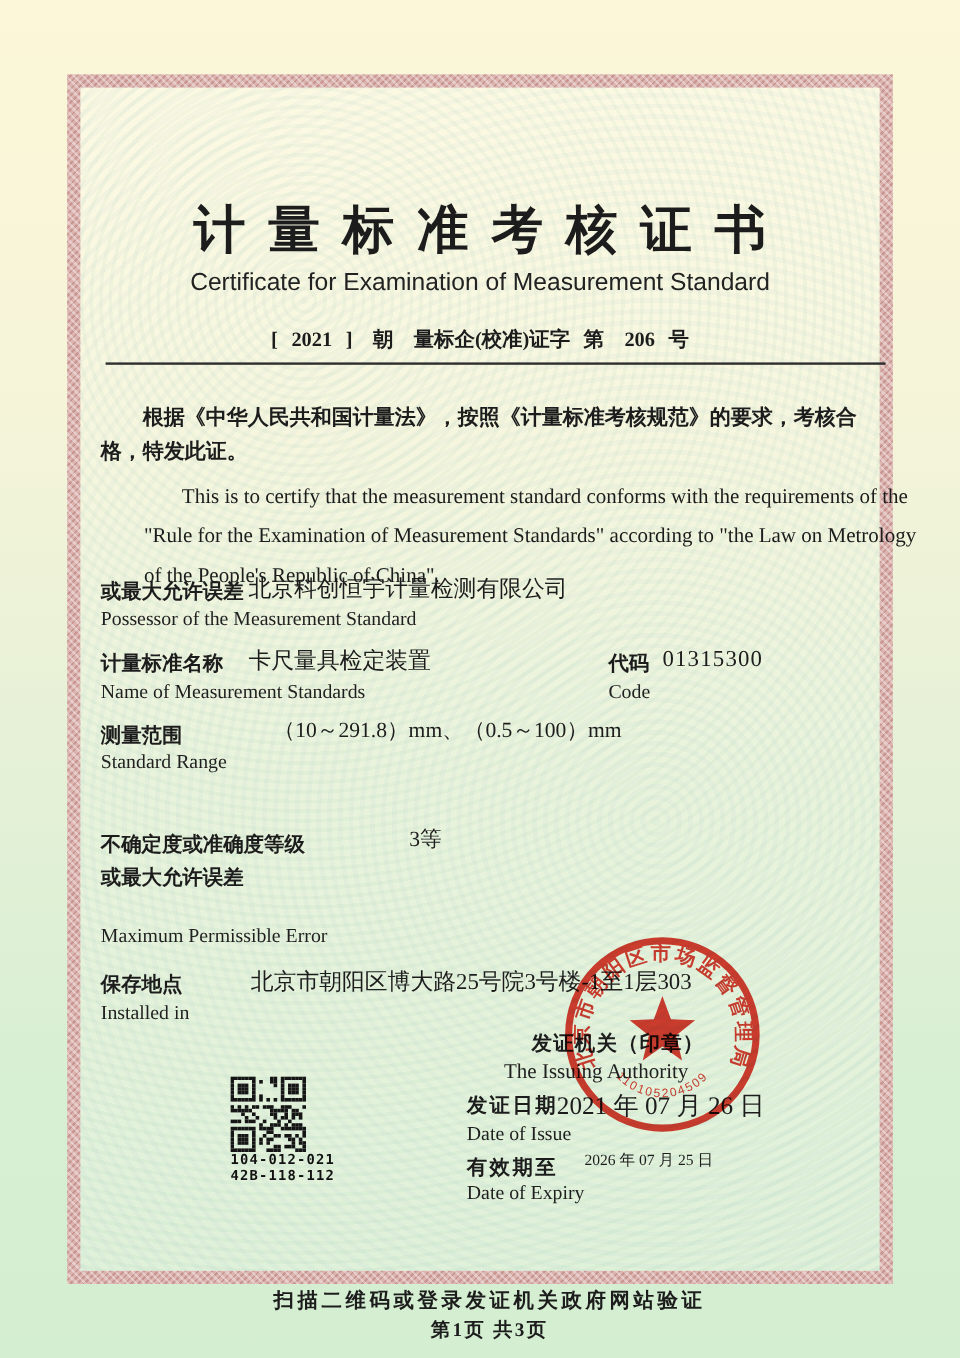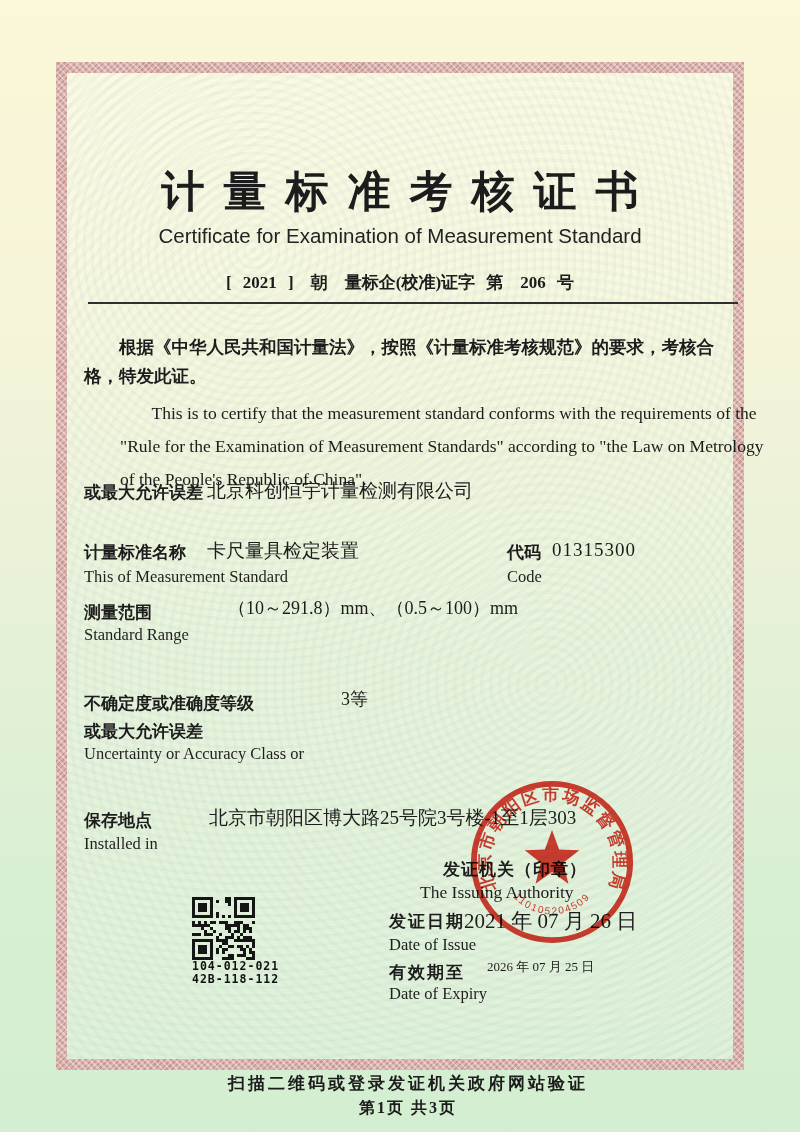--- a/index.html
+++ b/index.html
@@ -59,36 +59,37 @@
   <div class="abs title">计量标准考核证书</div>
   <div class="abs subtitle">Certificate for Examination of  Measurement Standard</div>
   <div class="abs certno">[ 2021 ]　朝　量标企(校准)证字 第　206 号</div>
   <div class="abs rule"></div>
 
   <div class="abs para-cn">根据《中华人民共和国计量法》，按照《计量标准考核规范》的要求，考核合格，特发此证。</div>
   <div class="abs para-en">This is to certify that the measurement standard conforms with the  requirements of the "Rule for the Examination of Measurement Standards" according to "the Law on Metrology of the People's Republic of China".</div>
 
   <span class="abs cl" style="left:84px;top:481px">或最大允许误差</span>
   <span class="abs cv" style="left:207px;top:478px">北京科创恒宇计量检测有限公司</span>
+  <span class="abs el" style="left:84px;top:506px">Possessor of the Measurement Standard</span>
 
   <span class="abs cl" style="left:84px;top:541px">计量标准名称</span>
   <span class="abs cv" style="left:207px;top:538px">卡尺量具检定装置</span>
-  <span class="abs el" style="left:84px;top:567px">This of Measurement Standard</span>
+  <span class="abs el" style="left:84px;top:567px">Name of Measurement Standards</span>
   <span class="abs cl" style="left:507px;top:541px">代码</span>
   <span class="abs cv" style="left:552px;top:539px;letter-spacing:1px">01315300</span>
   <span class="abs el" style="left:507px;top:567px">Code</span>
 
   <span class="abs cl" style="left:84px;top:601px">测量范围</span>
   <span class="abs cv" style="left:228px;top:596px;font-size:18px">（10～291.8）mm、（0.5～100）mm</span>
   <span class="abs el" style="left:84px;top:625px">Standard Range</span>
 
   <span class="abs cl" style="left:84px;top:692px">不确定度或准确度等级</span>
   <span class="abs cv" style="left:341px;top:687px;font-size:18px">3等</span>
   <span class="abs cl" style="left:84px;top:720px">或最大允许误差</span>
-  <span class="abs el" style="left:84px;top:744px">Uncertainty or Accuracy Class or</span>
+  <span class="abs el" style="left:84px;top:770px">Maximum Permissible Error</span>
 
   <span class="abs cl" style="left:84px;top:809px">保存地点</span>
   <span class="abs cv" style="left:209px;top:805px">北京市朝阳区博大路25号院3号楼-1至1层303</span>
   <span class="abs el" style="left:84px;top:834px">Installed in</span>
 
   <span class="abs cl" style="left:443px;top:858px;letter-spacing:1px">发证机关（印章）</span>
   <span class="abs el" style="left:420px;top:882px;font-size:17.5px">The Issuing Authority</span>
 
   <span class="abs cl" style="left:389px;top:910px;letter-spacing:2px">发证日期</span>
   <span class="abs cv" style="left:464px;top:907px;font-size:21px">2021 年 07 月 26 日</span>

